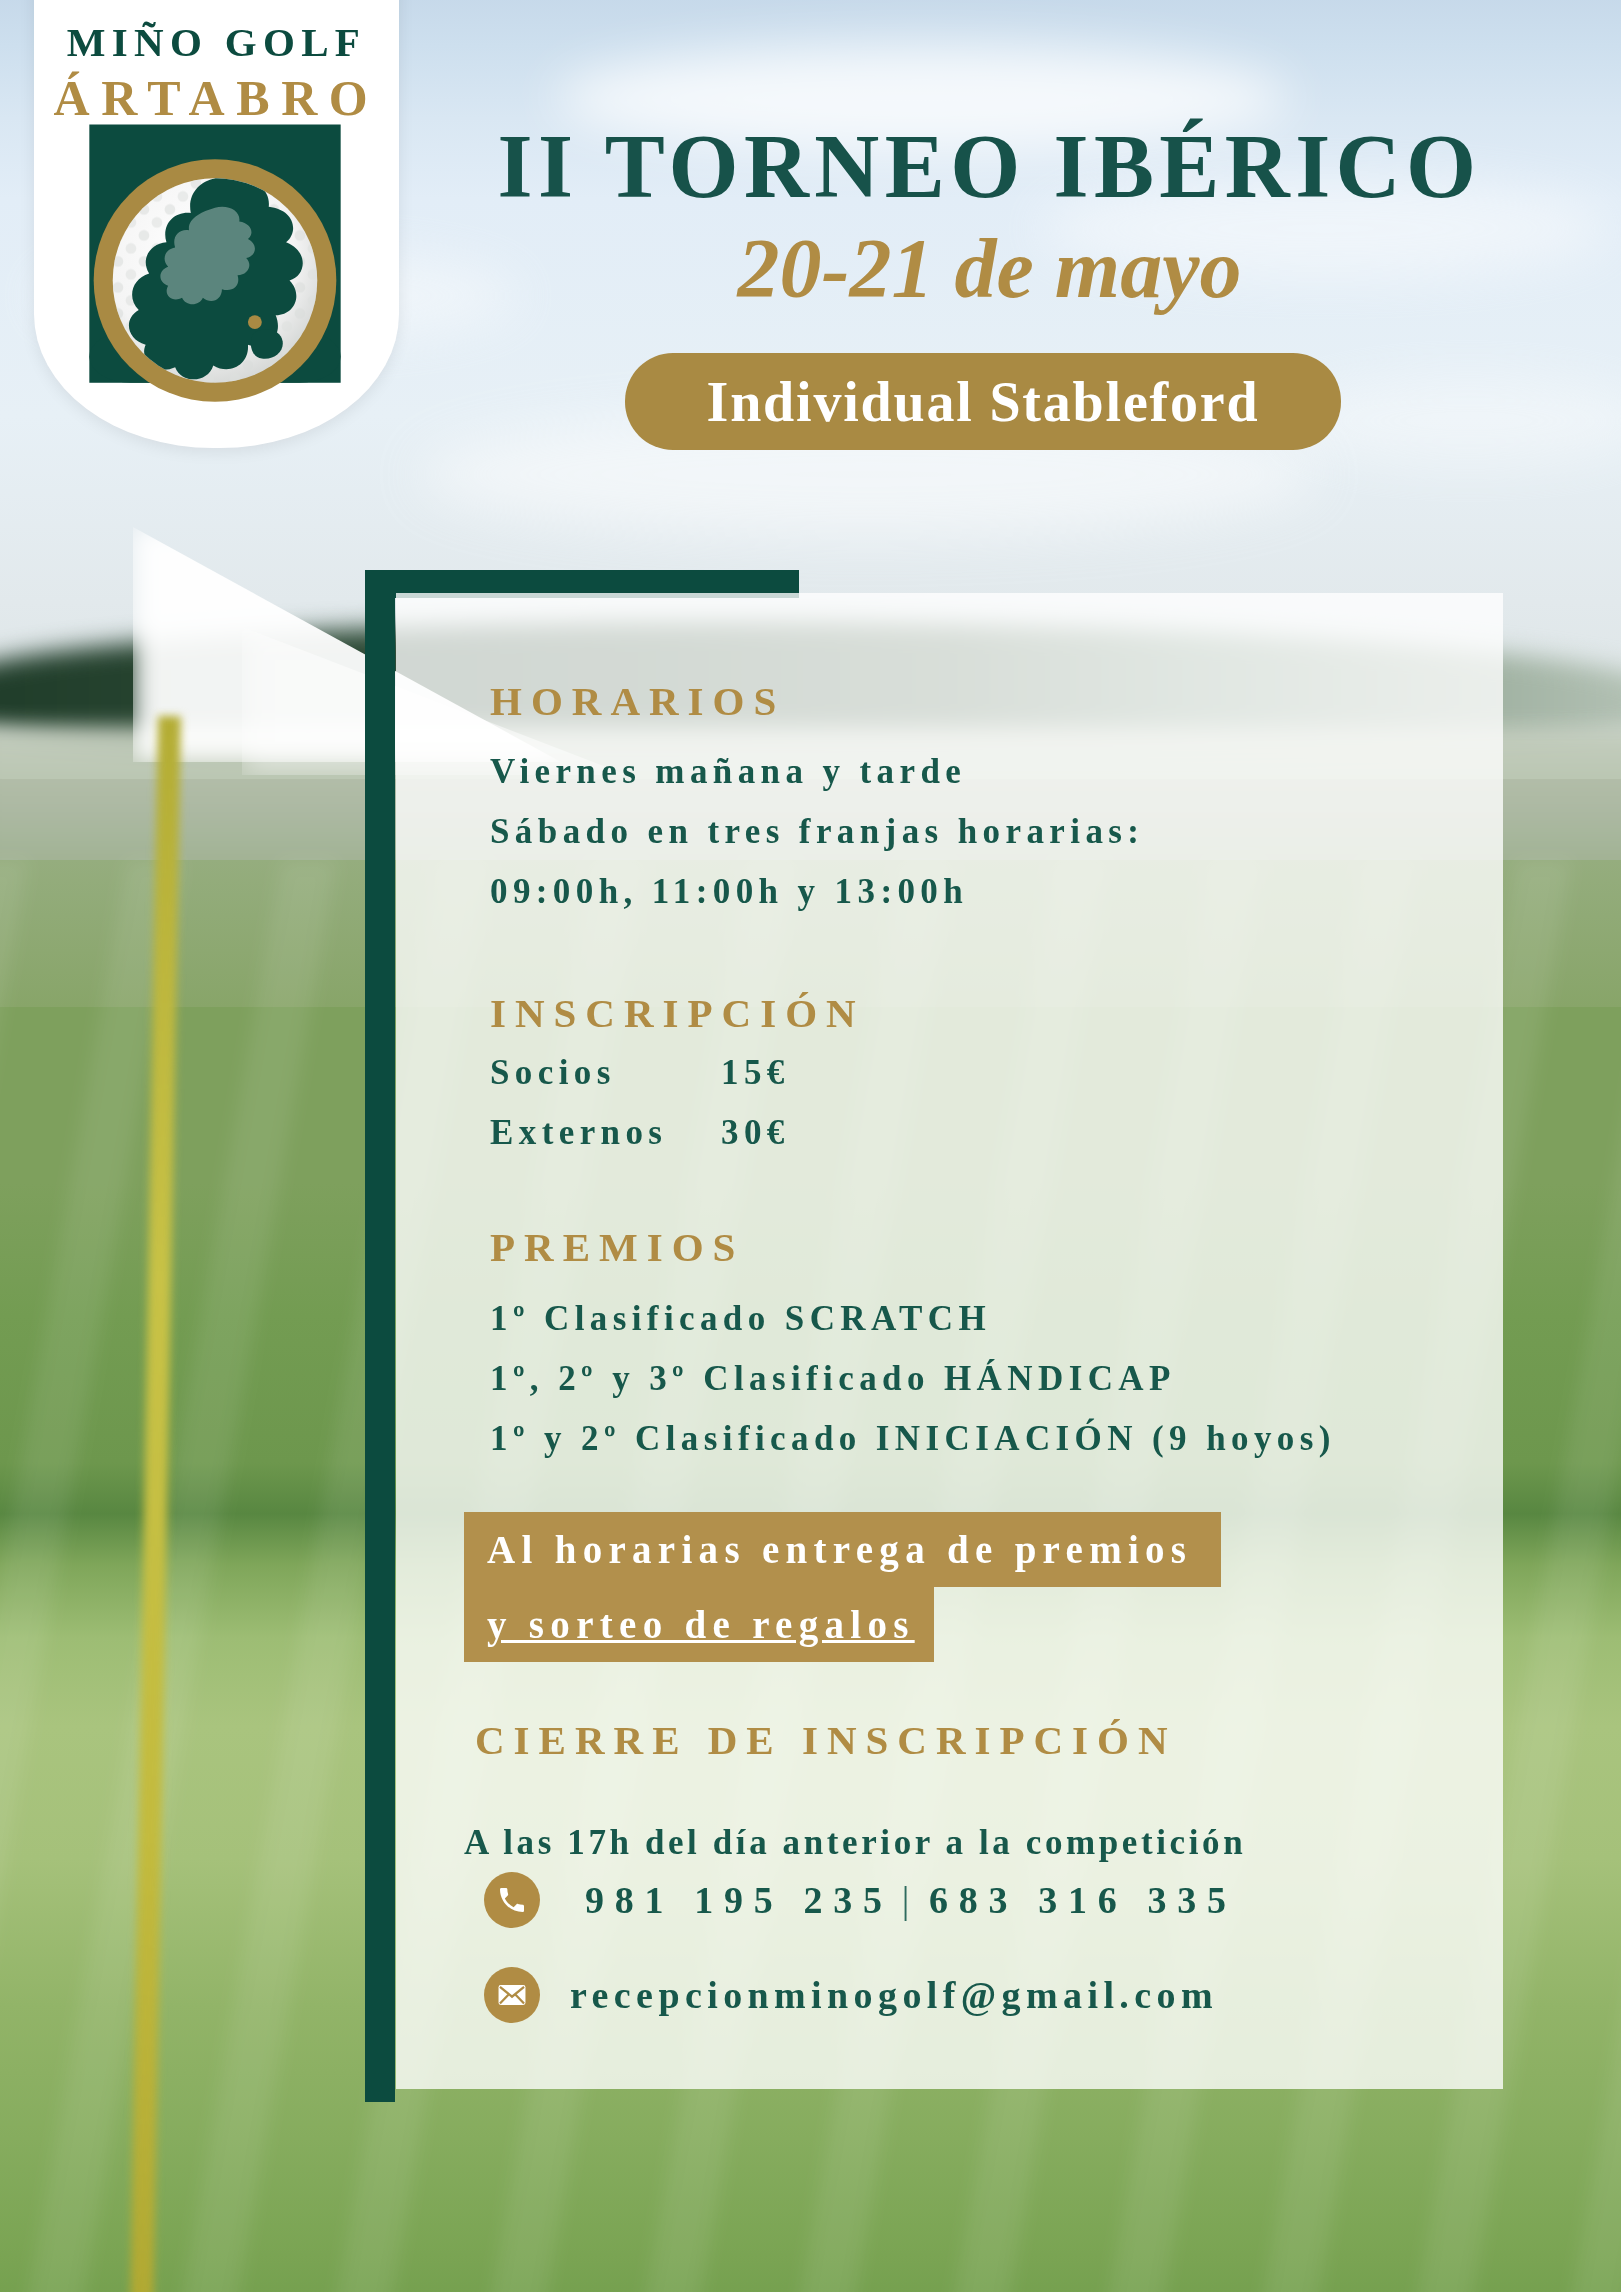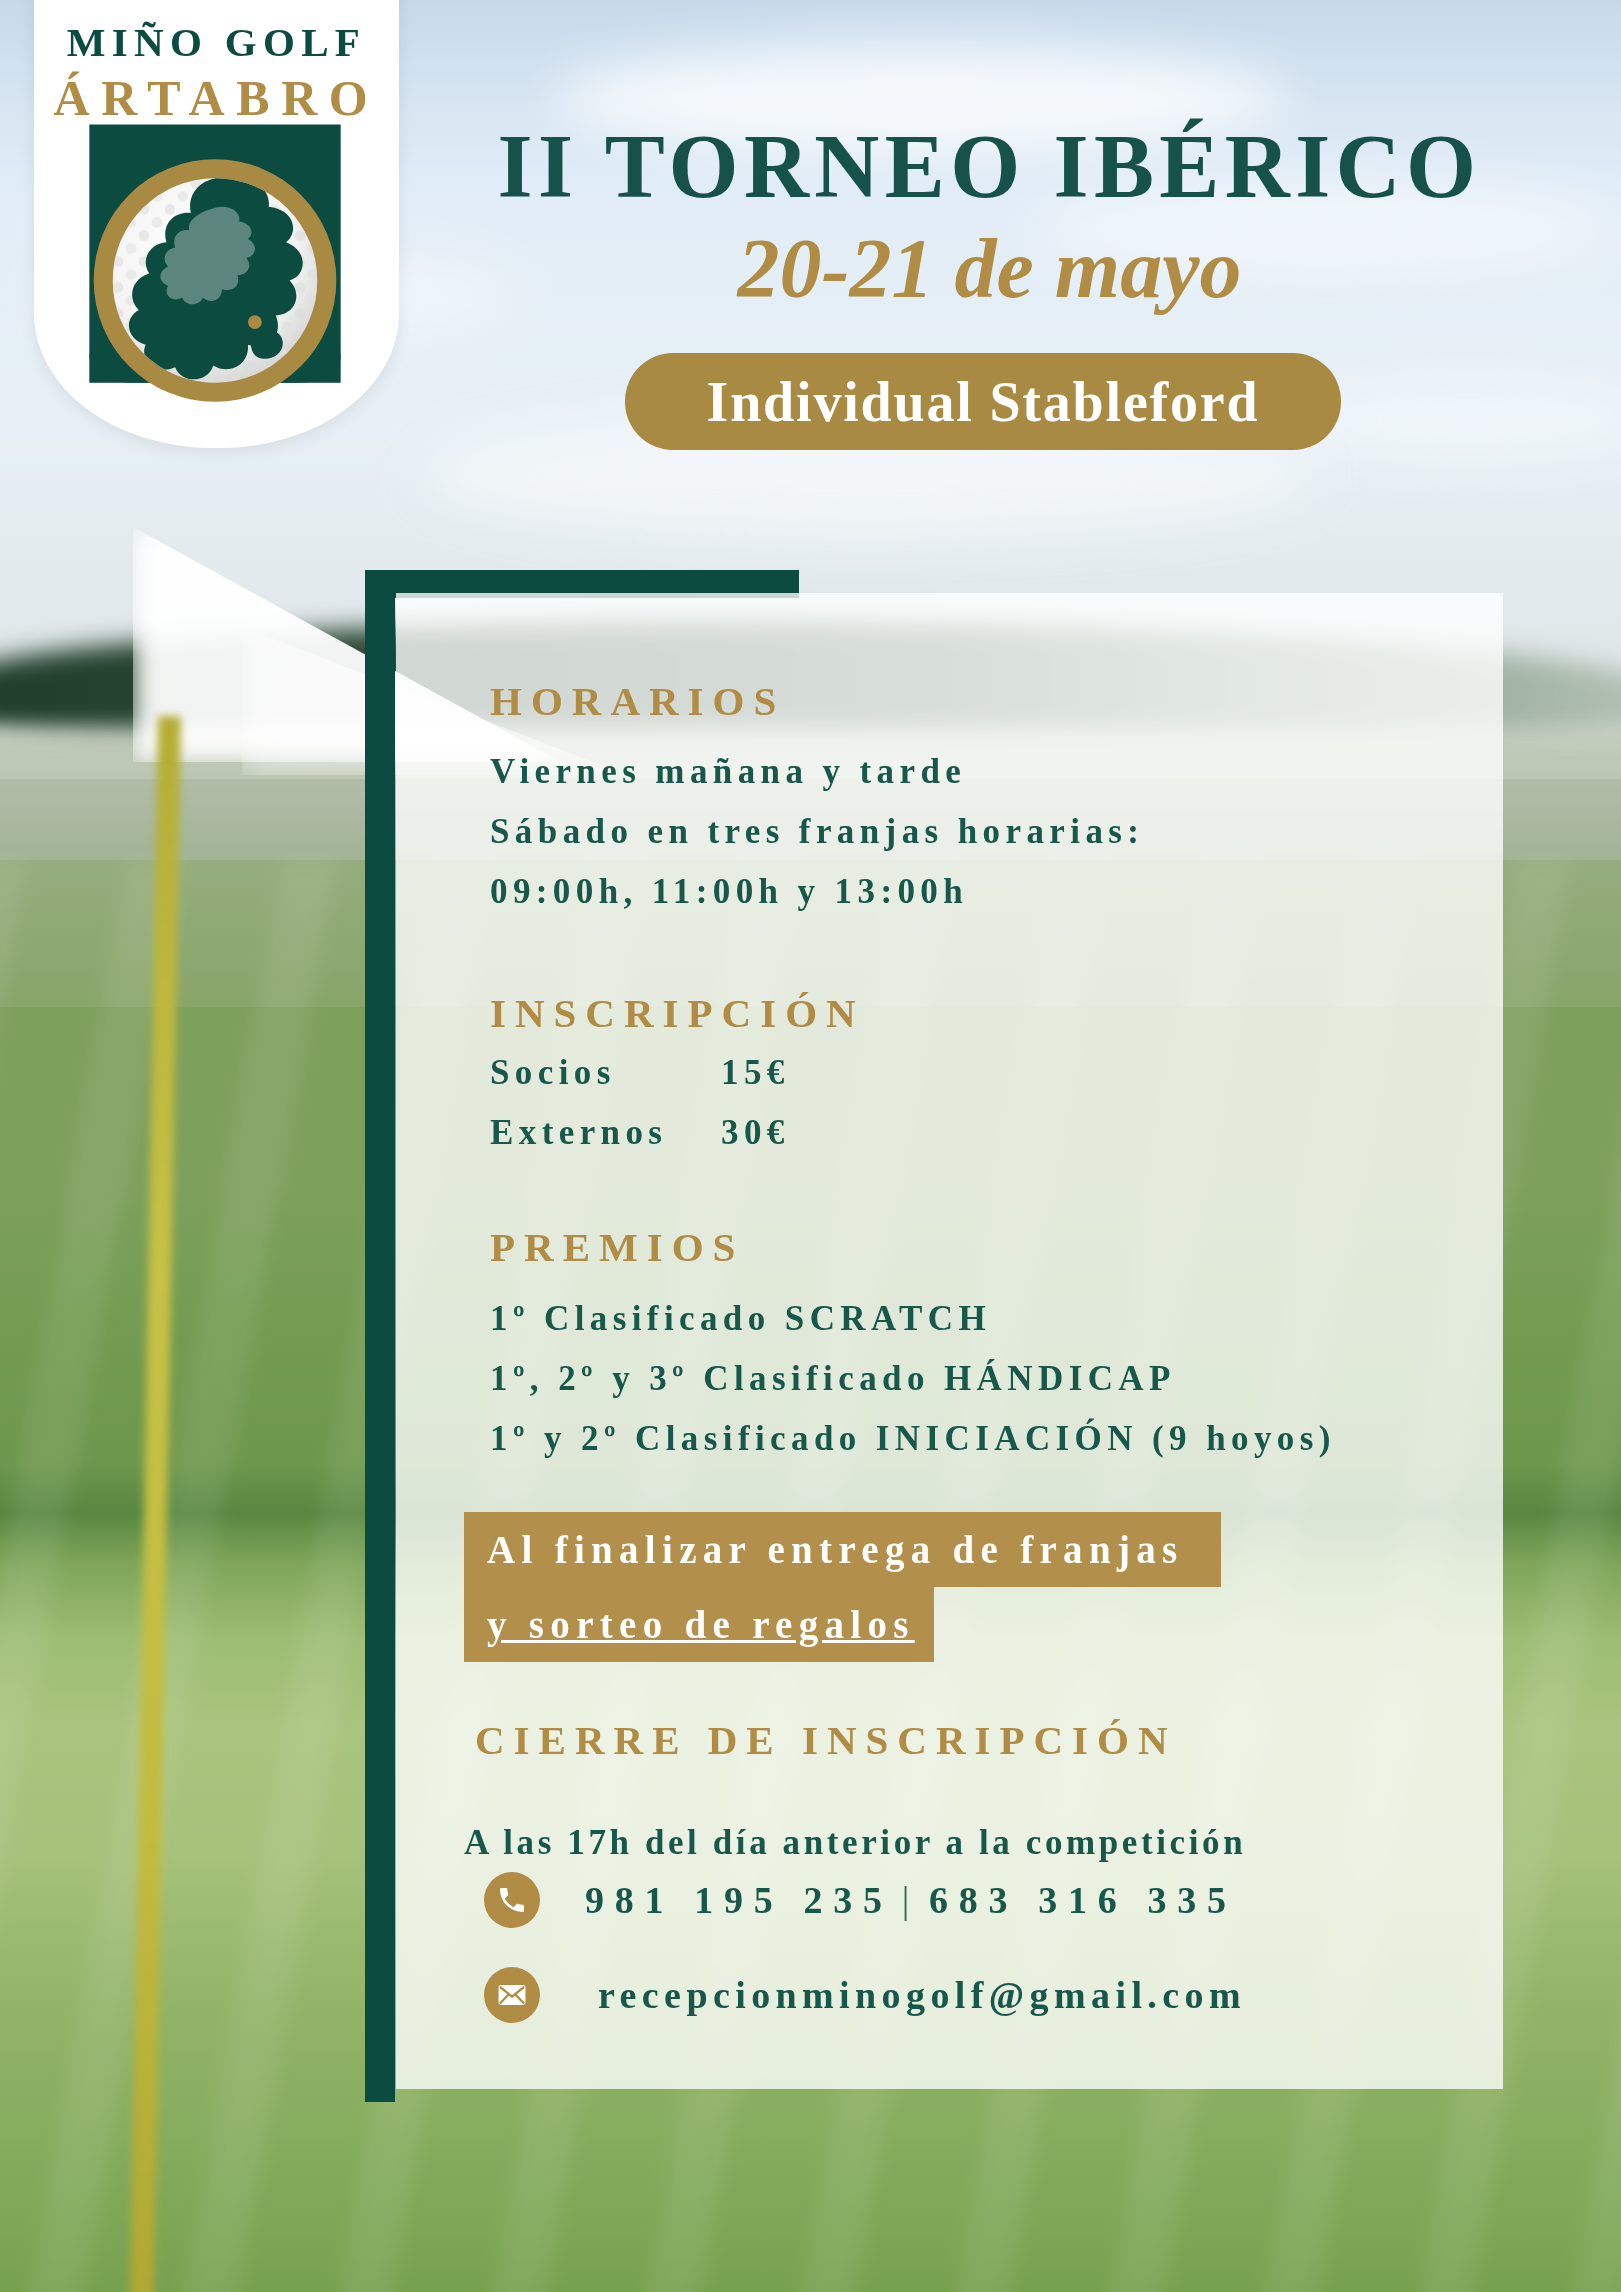--- a/index.html
+++ b/index.html
@@ -196,36 +196,36 @@
   </div>
   <div class="body-line fee-row" style="top:1113px;">
     <span class="fee-label">Externos</span>
     <span>30€</span>
   </div>
 
   <div class="sec-head" style="top:1223px;">PREMIOS</div>
   <div class="body-line" style="top:1299px;">1º Clasificado SCRATCH</div>
   <div class="body-line" style="top:1359px;">1º, 2º y 3º Clasificado HÁNDICAP</div>
   <div class="body-line" style="top:1419px;">1º y 2º Clasificado INICIACIÓN (9 hoyos)</div>
-  <div class="gold-box" style="top:1512px;width:757px;">Al finalizar entrega de franjas</div>
+  <div class="gold-box" style="top:1512px;width:757px;">Al horarias entrega de premios</div>
   <div class="gold-box" style="top:1587px;width:470px;text-decoration:underline;">y sorteo de regalos</div>
 
   <div class="sec-head" style="top:1716px;left:459px;margin-left:16px;">CIERRE DE INSCRIPCIÓN</div>
   <div class="body-line" style="top:1791px;left:464px;letter-spacing:3.6px;margin-top:32px;">A las 17h del día anterior a la competición</div>
 
   <div class="contact-row" style="top:1872px;">
     <div class="contact-icon">
       <svg width="32" height="32" viewBox="0 0 24 24">
           <path fill="#ffffff" d="M6.62 10.79c1.44 2.83 3.76 5.14 6.59 6.59l2.2-2.2c.27-.27.67-.36 1.02-.24 1.12.37 2.33.57 3.57.57.55 0 1 .45 1 1V20c0 .55-.45 1-1 1-9.39 0-17-7.61-17-17 0-.55.45-1 1-1h3.5c.55 0 1 .45 1 1 0 1.25.2 2.45.57 3.57.11.35.03.74-.25 1.02l-2.2 2.2z"></path>
         </svg>
     </div>
     <div class="contact-text phone-text"><span>981 195 235</span><span class="phone-sep">|</span><span>683 316 335</span></div>
   </div>
 
-  <div class="contact-row" style="top:1967px;gap:28px;">
+  <div class="contact-row" style="top:1967px;">
     <div class="contact-icon">
       <svg width="34" height="34" viewBox="0 0 24 24">
         <rect x="2.5" y="5" width="19" height="14" rx="1.5" fill="#ffffff"></rect>
         <path d="M3.5 6.2 L12 13.2 L20.5 6.2 M3.5 18 L9.8 11.5 M20.5 18 L14.2 11.5" stroke="#b08c44" stroke-width="1.6" fill="none"></path>
       </svg>
     </div>
     <div class="contact-text email-text">recepcionminogolf@gmail.com</div>
   </div>
 
 </div>

